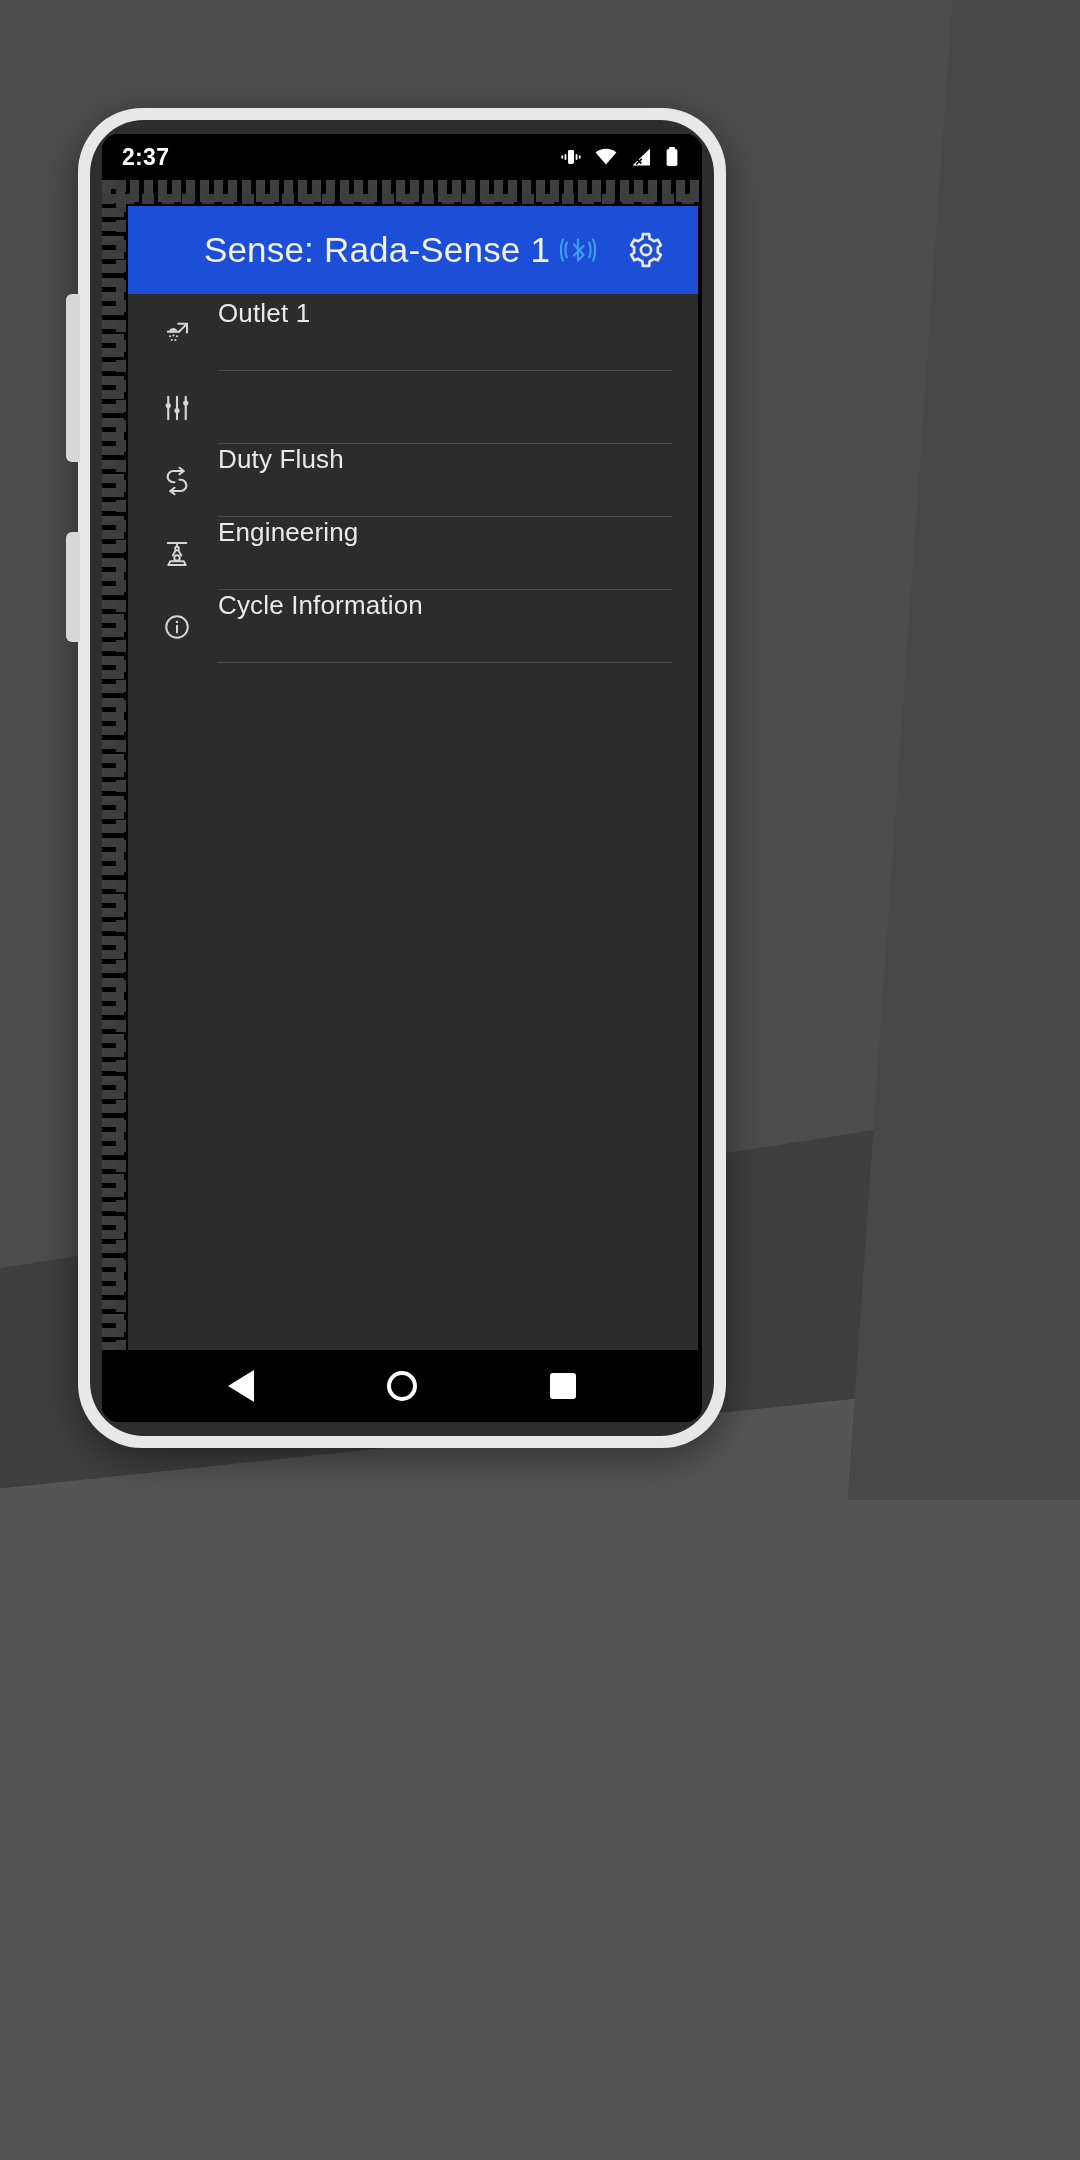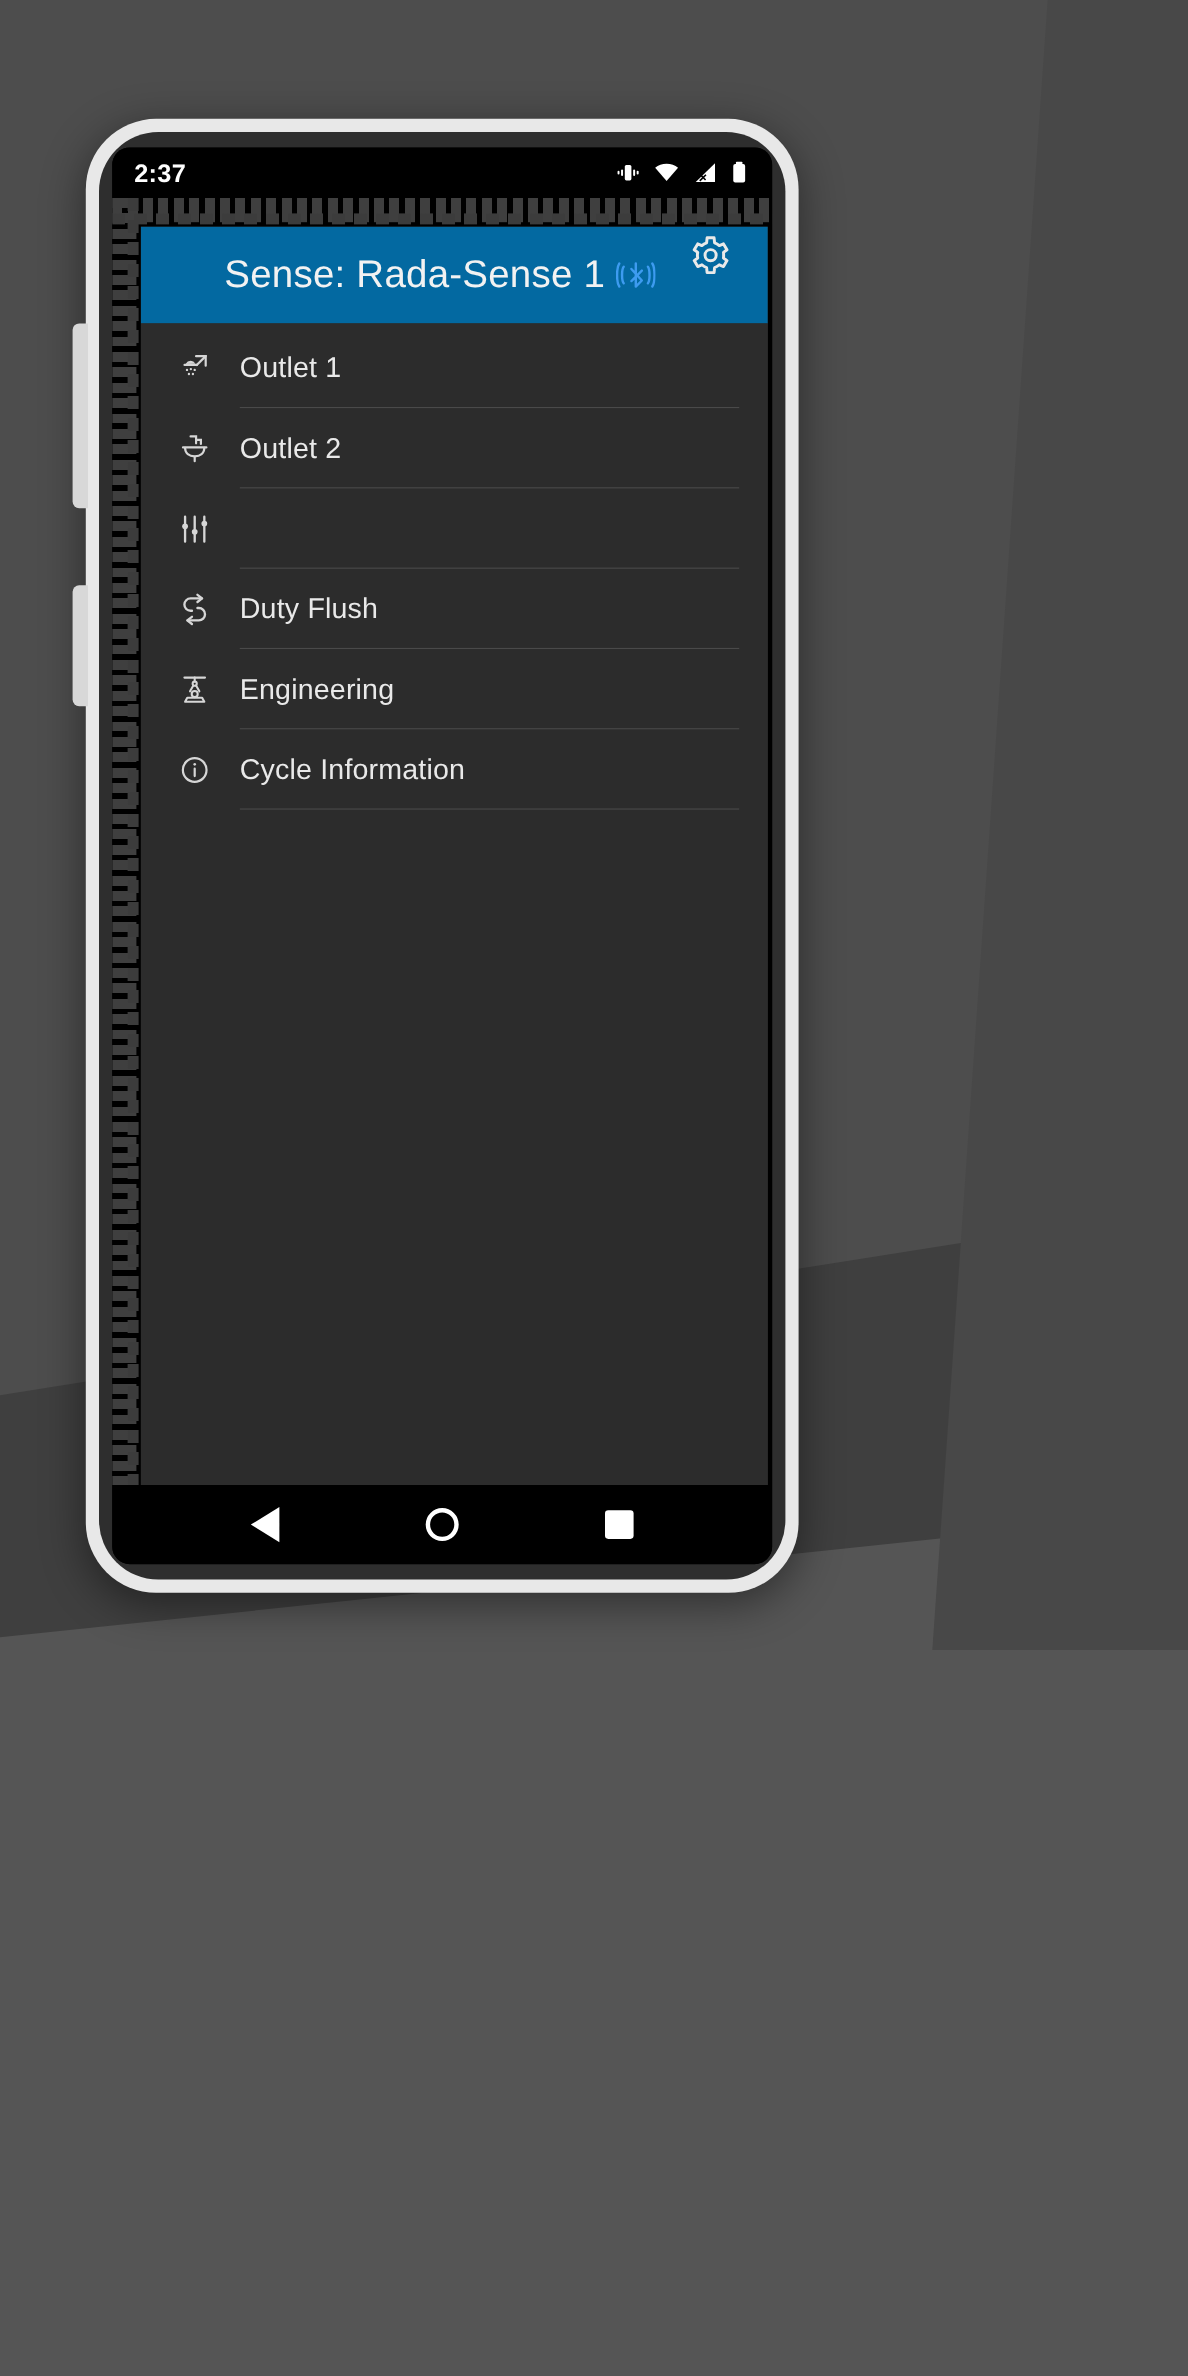--- a/index.html
+++ b/index.html
@@ -85,40 +85,40 @@
   }
 
   #app-surface {
     position:relative; z-index:2; margin:22px 0 0 22px;
     flex:1 1 auto; background:#2c2c2c; display:flex; flex-direction:column;
     overflow:hidden;
   }
 
   
   #titlebar {
-    height:88px; flex:0 0 auto; background:#0369a1;
-    display:flex; justify-content:space-between;
+    height:88px; flex:0 0 auto; background:#1d4ed8;
+    display:flex; align-items:center; justify-content:space-between;
     padding:0 26px 0 18px;
   }
   #title-wrap {
     flex:1 1 auto; display:flex; align-items:center; justify-content:center;
     gap:10px; padding-left:34px;
   }
   #title-text {
     color:#f2f2f2; font-size:35px; font-weight:400; letter-spacing:.2px;
     white-space:nowrap;
   }
   #bt-badge { display:flex; align-items:center; color:#3d9bf0; }
   #gear-btn { flex:0 0 auto; width:52px; height:52px;
     display:flex; align-items:center; justify-content:center; }
 
   
   #list { flex:1 1 auto; background:#2c2c2c; padding-top:4px; }
   .row {
-    height:73px; display:flex; align-items:center; padding:0 0 0 20px;
+    height:73px; display:flex; padding:0 0 0 20px;
     position:relative;
   }
   .row .ic {
     width:58px; flex:0 0 58px; display:flex; align-items:center; justify-content:center;
     color:#d6d6d6;
   }
   .row .lbl {
     color:#e9e9e9; font-size:26px; font-weight:400; letter-spacing:.15px;
     padding-left:12px;
   }
@@ -226,33 +226,20 @@
                   <circle cx="9.2" cy="12.4" r=".85" fill="#d6d6d6" stroke="none"></circle>
                   <circle cx="12" cy="13" r=".85" fill="#d6d6d6" stroke="none"></circle>
                   <circle cx="7.8" cy="16" r=".85" fill="#d6d6d6" stroke="none"></circle>
                   <circle cx="10.7" cy="16" r=".85" fill="#d6d6d6" stroke="none"></circle>
                 </svg>
               </span>
               <span class="lbl">Outlet 1</span>
               <span class="divider"></span>
             </div>
 
-            <div class="row">
-              <span class="ic">
-                <svg width="30" height="30" viewBox="0 0 24 24" fill="none" stroke="#d6d6d6" stroke-width="1.6" stroke-linecap="round">
-                  <path d="M9 3h4v5"></path>
-                  <path d="M13 5.5h3.5v3"></path>
-                  <path d="M3.5 11h17"></path>
-                  <path d="M5 11.3c0 4 3 6.2 7 6.2s7-2.2 7-6.2"></path>
-                  <path d="M12 17.8V21"></path>
-                </svg>
-              </span>
-              <span class="lbl">Outlet 2</span>
-              <span class="divider"></span>
-            </div>
 
             <div class="row">
               <span class="ic">
                 <svg width="30" height="30" viewBox="0 0 24 24" fill="none" stroke="#d6d6d6" stroke-width="1.7" stroke-linecap="round">
                   <path d="M5 3v5M5 12v9"></path>
                     <circle cx="5" cy="10" r="2.1" fill="#d6d6d6" stroke="none"></circle>
                   <path d="M12 3v9M12 16v5"></path>
                     <circle cx="12" cy="14" r="2.1" fill="#d6d6d6" stroke="none"></circle>
                   <path d="M19 3v3M19 10v11"></path>
                     <circle cx="19" cy="8" r="2.1" fill="#d6d6d6" stroke="none"></circle>

